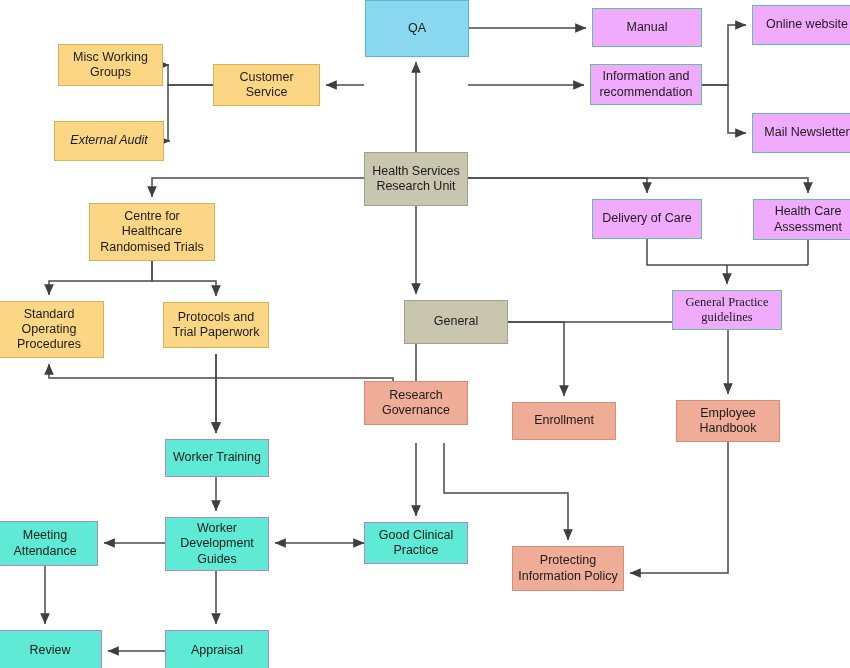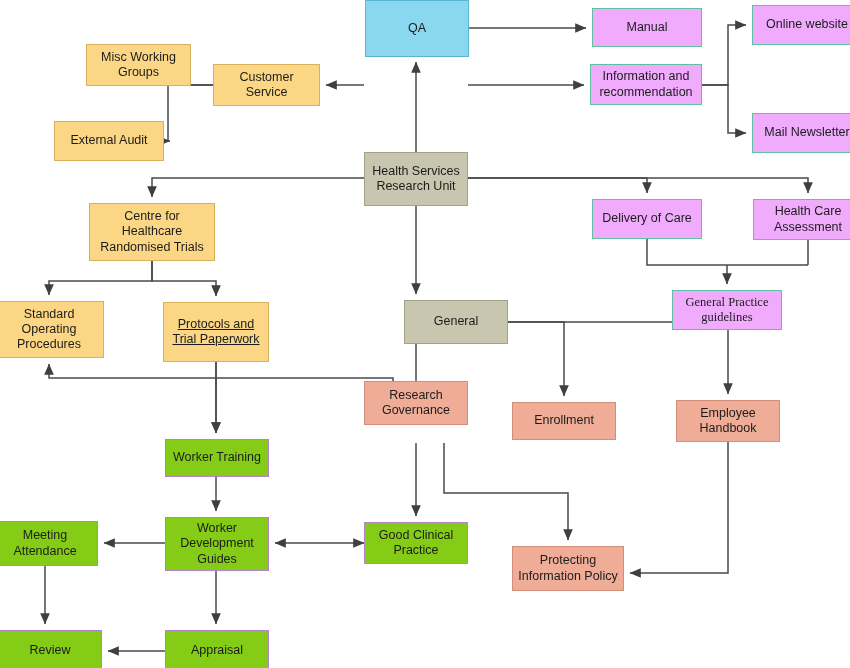--- a/index.html
+++ b/index.html
@@ -42,21 +42,21 @@
   }
   .node .node-label {
     display: block;
     white-space: pre-line;
   }
   .c-blue   { background: #8ad8f0; border-color: #5ab4d4; }
   .c-green  { background: #f0abfc; border-color: #5fc0a4; }
   .c-yellow { background: #fbd684; border-color: #d7b15c; }
   .c-khaki  { background: #c8c6ae; border-color: #a3a18a; }
   .c-salmon { background: #efac96; border-color: #d28e79; }
-  .c-purple { background: #84cc16; border-color: #b283d0; }
+  .c-purple { background: #5eead4; border-color: #b283d0; }
 </style>
 </head>
 <body>
 
 <div id="diagram-canvas">
   <svg id="edge-layer" viewBox="0 0 850 668" xmlns="http://www.w3.org/2000/svg">
     <defs>
       <marker id="arrowEnd" markerWidth="9" markerHeight="9" refX="7.2" refY="3.2" orient="auto" markerUnits="strokeWidth">
         <path d="M0,0 L7.4,3.2 L0,6.4 z" fill="#3f3f3f"></path>
       </marker>
@@ -107,29 +107,29 @@
       <div class="node c-green" style="left: 752px; top: 5px; width: 110px; height: 40px;">
         <span class="node-label">Online website</span>
       </div>
       <div class="node c-green" style="left: 590px; top: 64px; width: 112px; height: 41px;">
         <span class="node-label">Information and
 recommendation</span>
       </div>
       <div class="node c-green" style="left: 752px; top: 113px; width: 110px; height: 40px;">
         <span class="node-label">Mail Newsletter</span>
       </div>
-      <div class="node c-yellow" style="left: 58px; top: 44px; width: 105px; height: 42px; margin-left: 28px;">
+      <div class="node c-yellow" style="left: 58px; top: 44px; width: 105px; height: 42px;">
         <span class="node-label">Misc Working
 Groups</span>
       </div>
       <div class="node c-yellow" style="left: 213px; top: 64px; width: 107px; height: 42px;">
         <span class="node-label">Customer
 Service</span>
       </div>
-      <div class="node c-yellow" style="left: 54px; top: 121px; width: 110px; height: 40px;">
+      <div class="node c-yellow" style="left: 54px; top: 121px; width: 110px; height: 40px; font-style: italic;">
         <span class="node-label">External Audit</span>
       </div>
       <div class="node c-khaki" style="left: 364px; top: 152px; width: 104px; height: 54px;">
         <span class="node-label">Health Services
 Research Unit</span>
       </div>
       <div class="node c-yellow" style="left: 89px; top: 203px; width: 126px; height: 58px;">
         <span class="node-label">Centre for
 Healthcare
 Randomised Trials</span>
@@ -139,21 +139,21 @@
       </div>
       <div class="node c-green" style="left: 753px; top: 199px; width: 110px; height: 41px;">
         <span class="node-label">Health Care
 Assessment</span>
       </div>
       <div class="node c-yellow" style="left: -6px; top: 301px; width: 110px; height: 57px;">
         <span class="node-label">Standard
 Operating
 Procedures</span>
       </div>
-      <div class="node c-yellow" style="left: 163px; top: 302px; width: 106px; height: 60px; text-decoration: underline;">
+      <div class="node c-yellow" style="left: 163px; top: 302px; width: 106px; height: 46px;">
         <span class="node-label">Protocols and
 Trial Paperwork</span>
       </div>
       <div class="node c-khaki" style="left: 364px; top: 300px; width: 104px; height: 44px; margin-left: 40px;">
         <span class="node-label">General</span>
       </div>
       <div class="node c-green" style="left: 672px; top: 290px; width: 110px; height: 40px; font-family: Liberation Serif, serif;">
         <span class="node-label">General Practice
 guidelines</span>
       </div>

